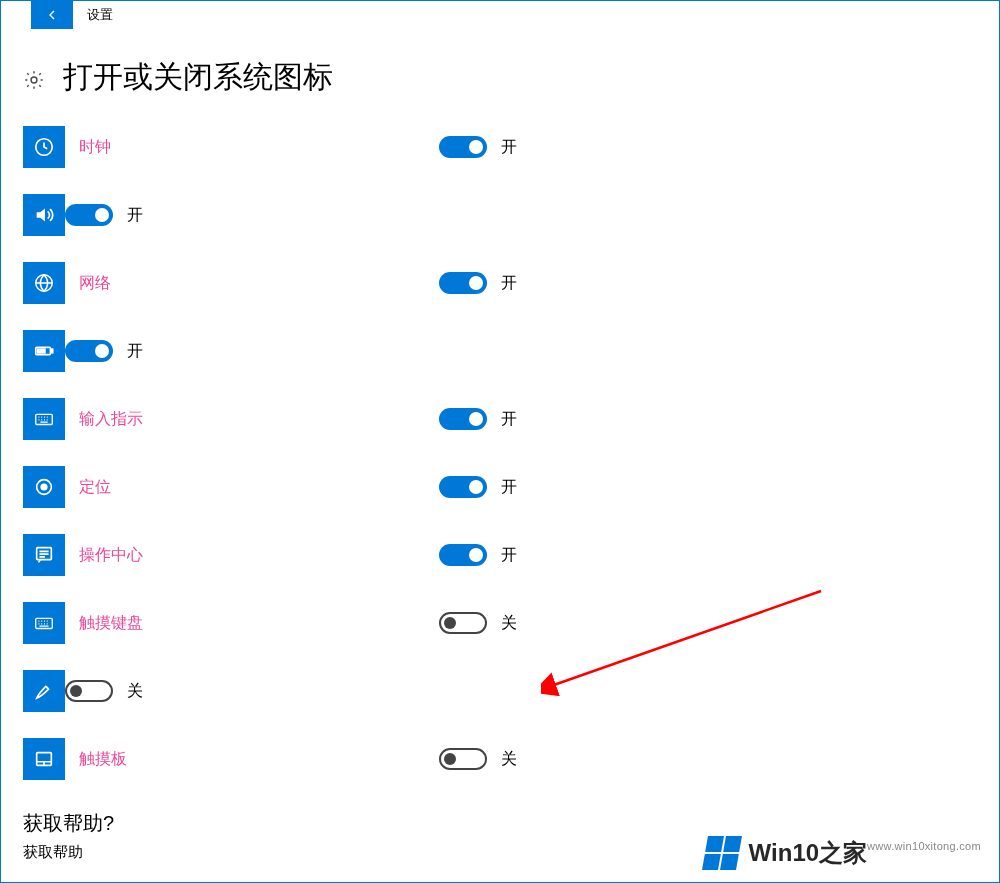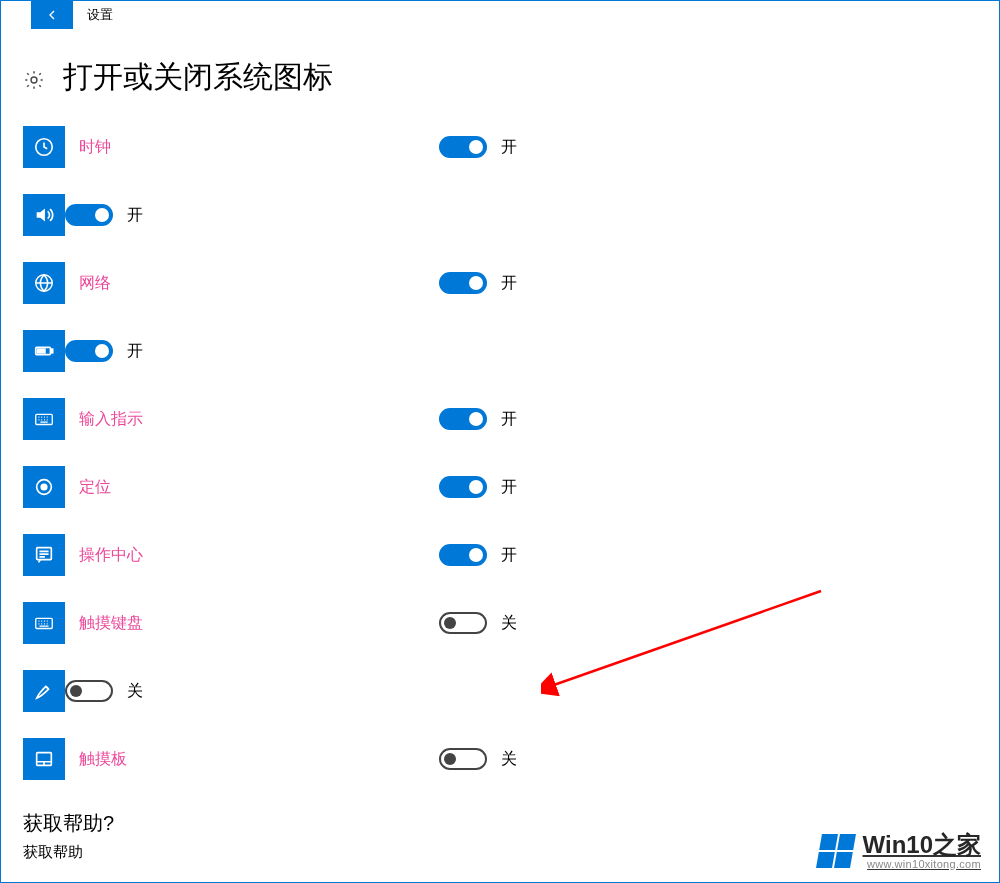--- a/index.html
+++ b/index.html
@@ -139,21 +139,21 @@
 }
 .watermark .logo {
   width: 34px; height: 34px;
   display: grid;
   grid-template-columns: 1fr 1fr;
   grid-template-rows: 1fr 1fr;
   gap: 2px;
   transform: skewX(-10deg);
 }
 .watermark .logo div { background: #0078d7; }
-.wm-text { display:flex; flex-direction:column; line-height:1.1;text-decoration:underline; }
+.wm-text { display:flex; flex-direction:row; line-height:1.1; }
 .wm-text b { font-size: 24px; font-weight:700; color:#272727;}
 .wm-text small { font-size: 11px; color:#888; letter-spacing:0.3px;text-align:right;}
 .arrow-annotation {
   position: absolute;
   top: 580px;
   left: 540px;
   pointer-events: none;
 }
 </style>
 </head>

